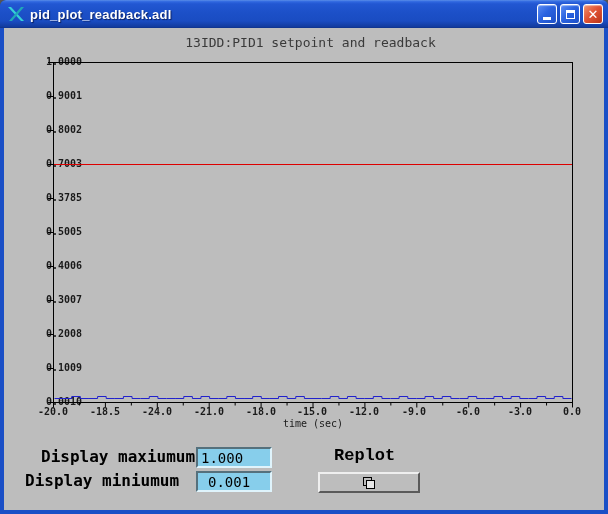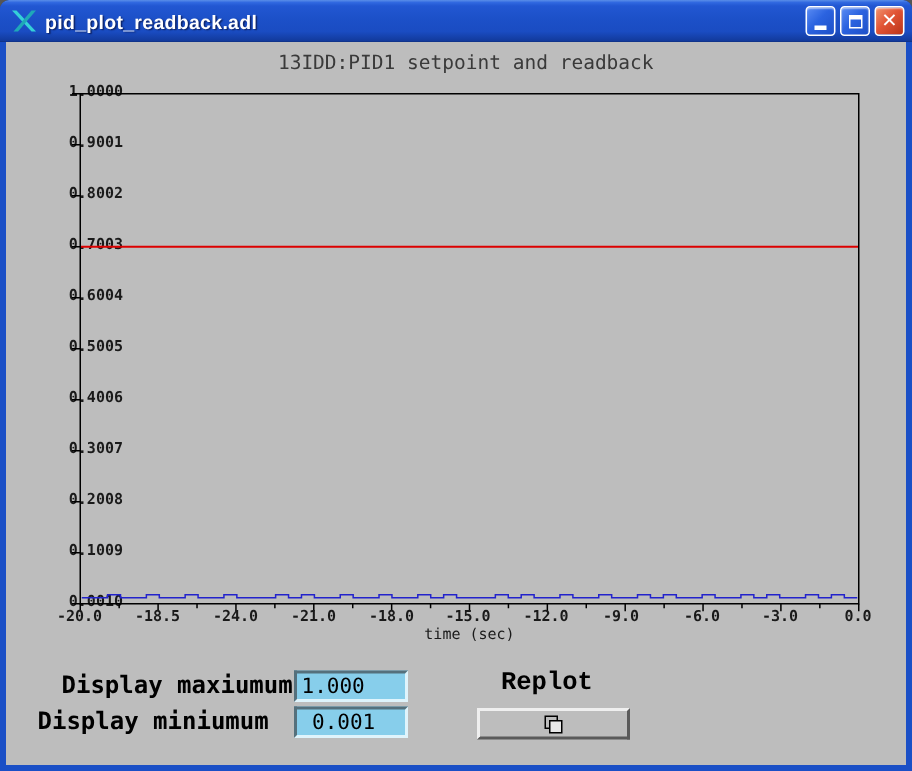--- a/index.html
+++ b/index.html
@@ -105,21 +105,21 @@
   </div>
 
   <div id="content">
 
     <div id="plot-title">13IDD:PID1 setpoint and readback</div>
 
     <span class="ylab" style="top:28px">1.0000</span>
     <span class="ylab" style="top:62px">0.9001</span>
     <span class="ylab" style="top:96px">0.8002</span>
     <span class="ylab" style="top:130px">0.7003</span>
-    <span class="ylab" style="top:164px">0.6004</span>
+    <span class="ylab" style="top:164px">0.3785</span>
     <span class="ylab" style="top:198px">0.5005</span>
     <span class="ylab" style="top:232px">0.4006</span>
     <span class="ylab" style="top:266px">0.3007</span>
     <span class="ylab" style="top:300px">0.2008</span>
     <span class="ylab" style="top:334px">0.1009</span>
     <span class="ylab" style="top:368px">0.0010</span>
 
     <svg id="plot-canvas" width="532" height="352" viewBox="0 0 532 352">
         <rect x="6.5" y="0.5" width="519" height="340" fill="none" stroke="#000000" stroke-width="1"></rect>
         <line x1="1" y1="0.5" x2="6.5" y2="0.5" stroke="#000000" stroke-width="1"></line>

